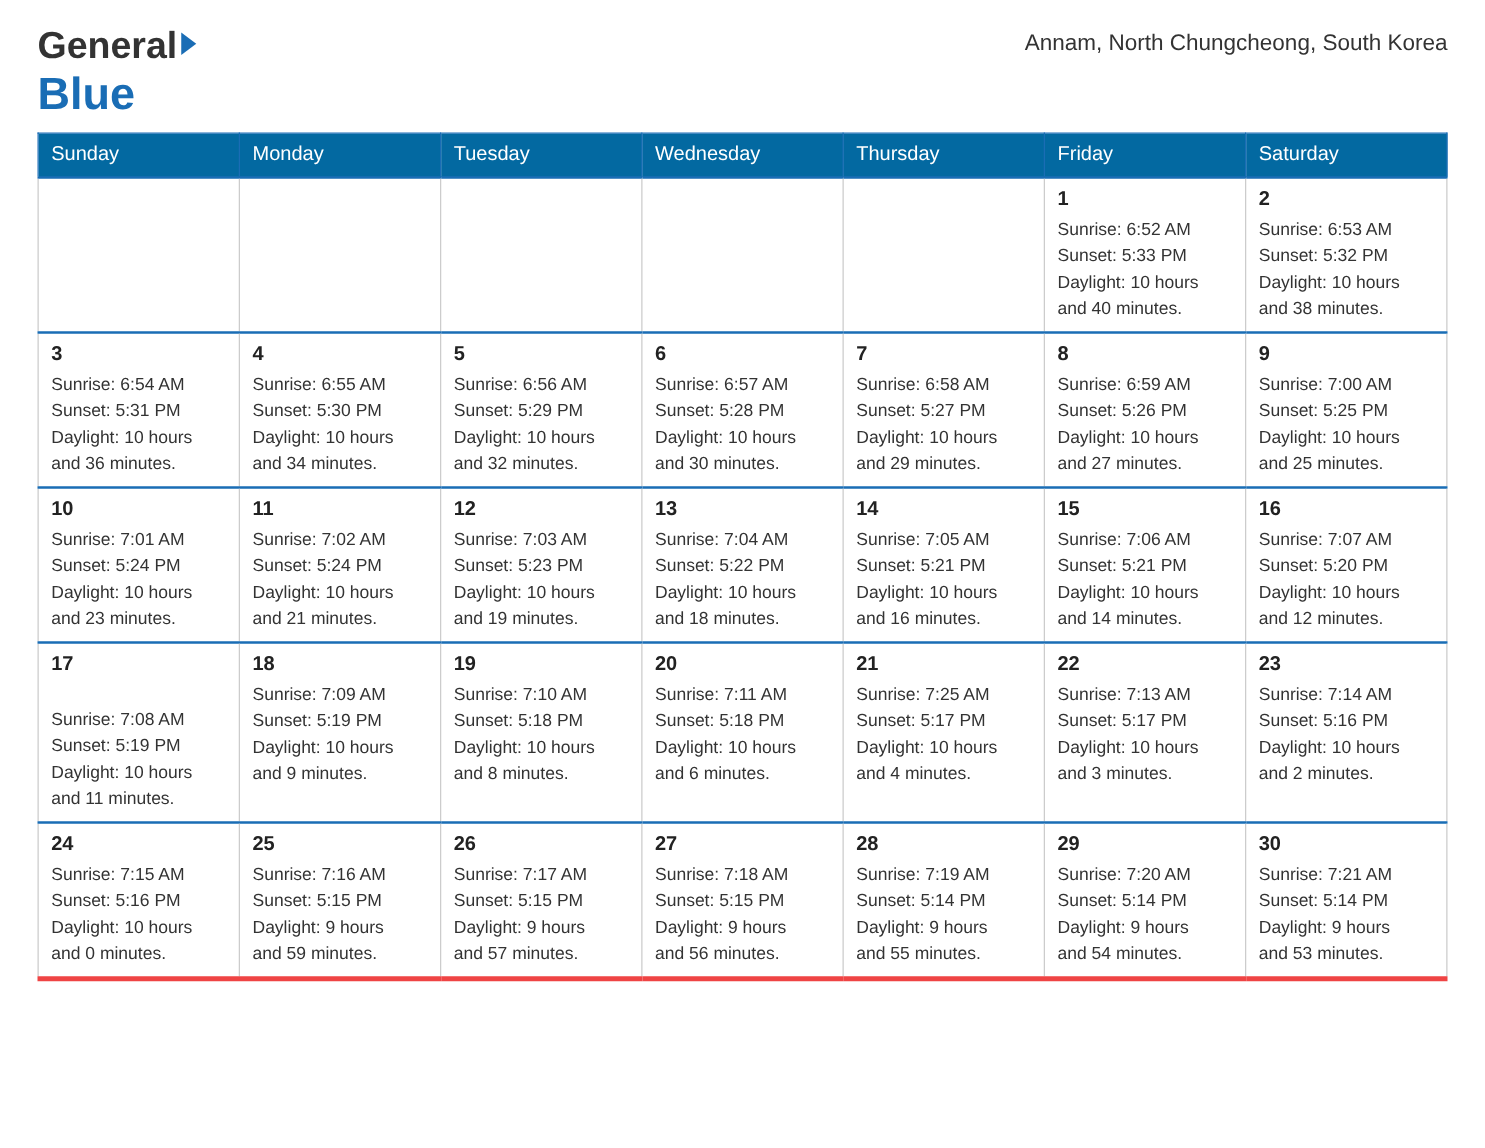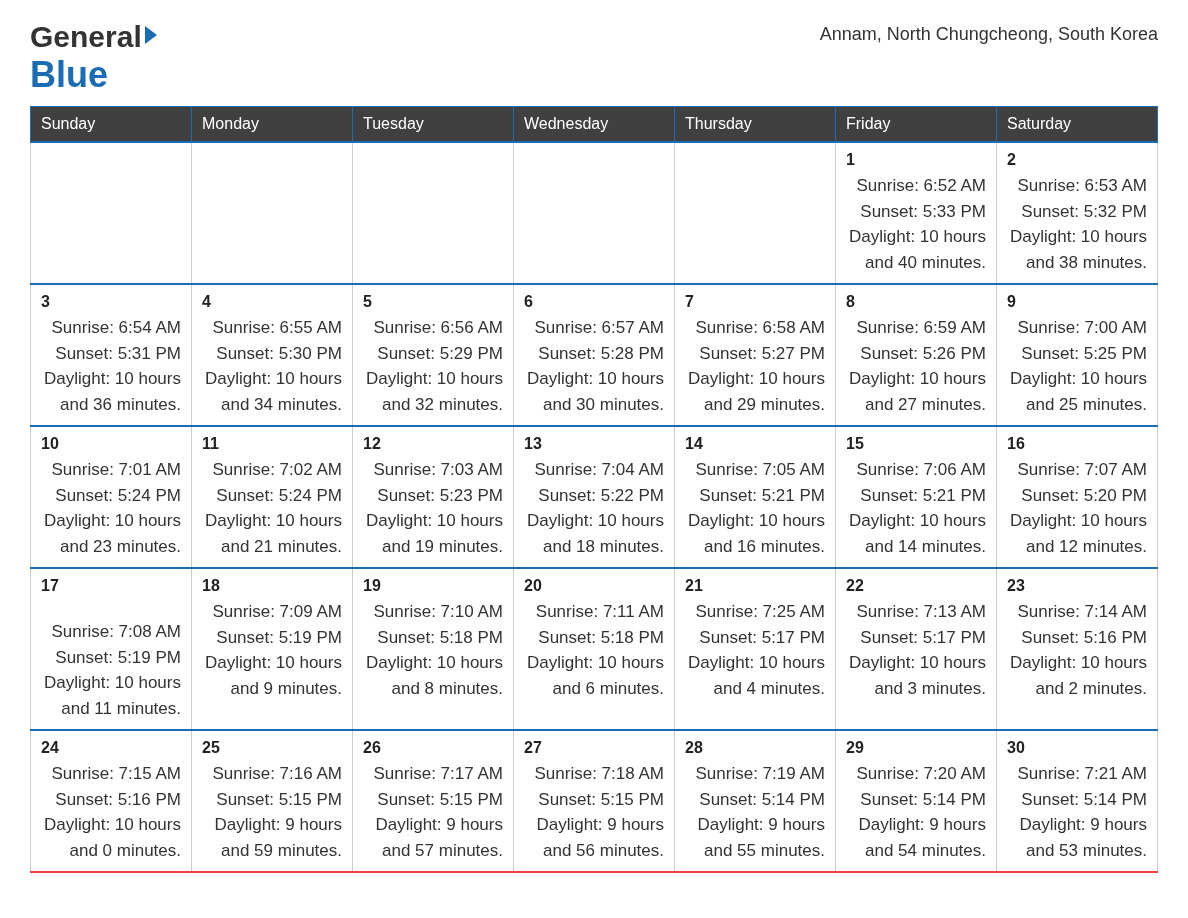--- a/index.html
+++ b/index.html
@@ -35,60 +35,59 @@
       font-size: 18px;
       color: #333;
       margin-top: 4px;
     }
     .calendar-table {
       width: 100%;
       border-collapse: collapse;
       margin-top: 10px;
     }
     .calendar-table th {
-      background-color: #404040;
+      background-color: #0369a1;
       color: #fff;
       font-size: 16px;
       font-weight: normal;
       padding: 8px 10px;
       text-align: left;
       border: 1px solid #1a6db5;
     }
     .calendar-table td {
       vertical-align: top;
       padding: 8px 10px;
       border: 1px solid #ccc;
       width: calc(100% / 7);
       min-height: 100px;
       font-size: 13px;
       color: #333;
       background: #fff;
     }
     .calendar-table tr:last-child td {
-      border-bottom: 2px solid #ef4444;
+      border-bottom: 4px solid #ef4444;
     }
     .calendar-table tbody tr td {
       border-top: 2px solid #1a6db5;
       border-bottom: 1px solid #ccc;
     }
     .calendar-table tbody tr:not(:last-child) td {
       border-bottom: 1px solid #ccc;
     }
     .day-number {
       font-size: 16px;
       font-weight: bold;
       color: #222;
       display: block;
       margin-bottom: 4px;
     }
     .day-info {
-      font-size: 17px;
+      font-size: 14px;
       color: #333;
       line-height: 1.5;
-      text-align: right;
     }
     .empty-cell {
       background: #f9f9f9;
     }
     
     .logo-row {
       display: flex;
       align-items: center;
     }
     .logo-text-general {

